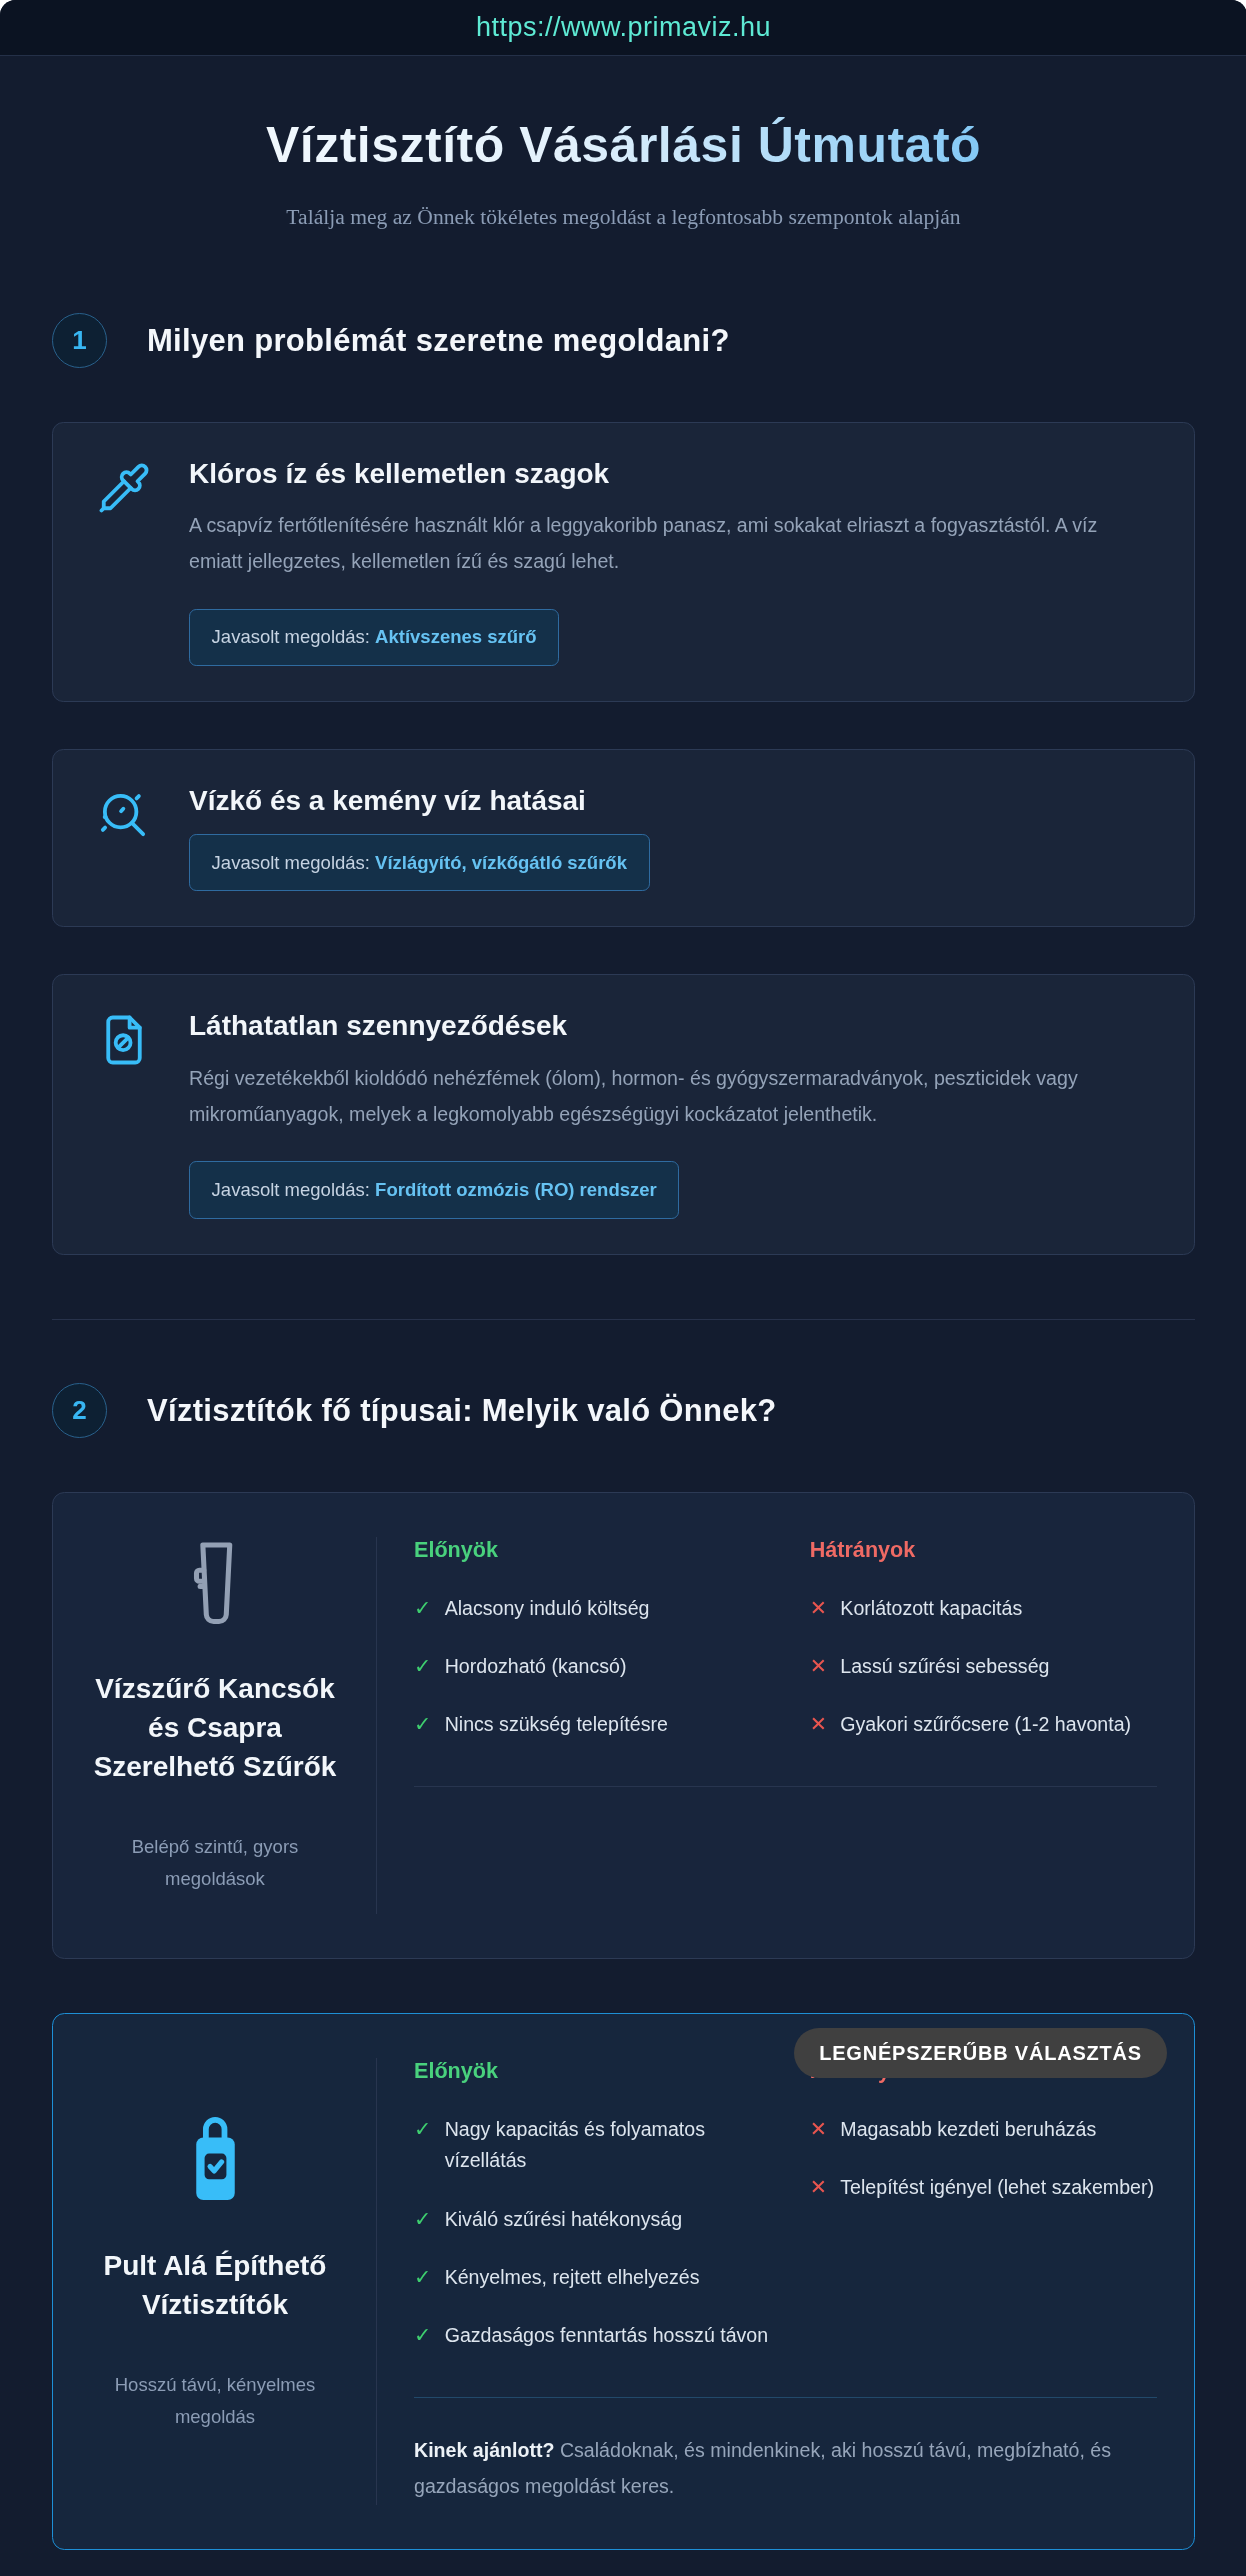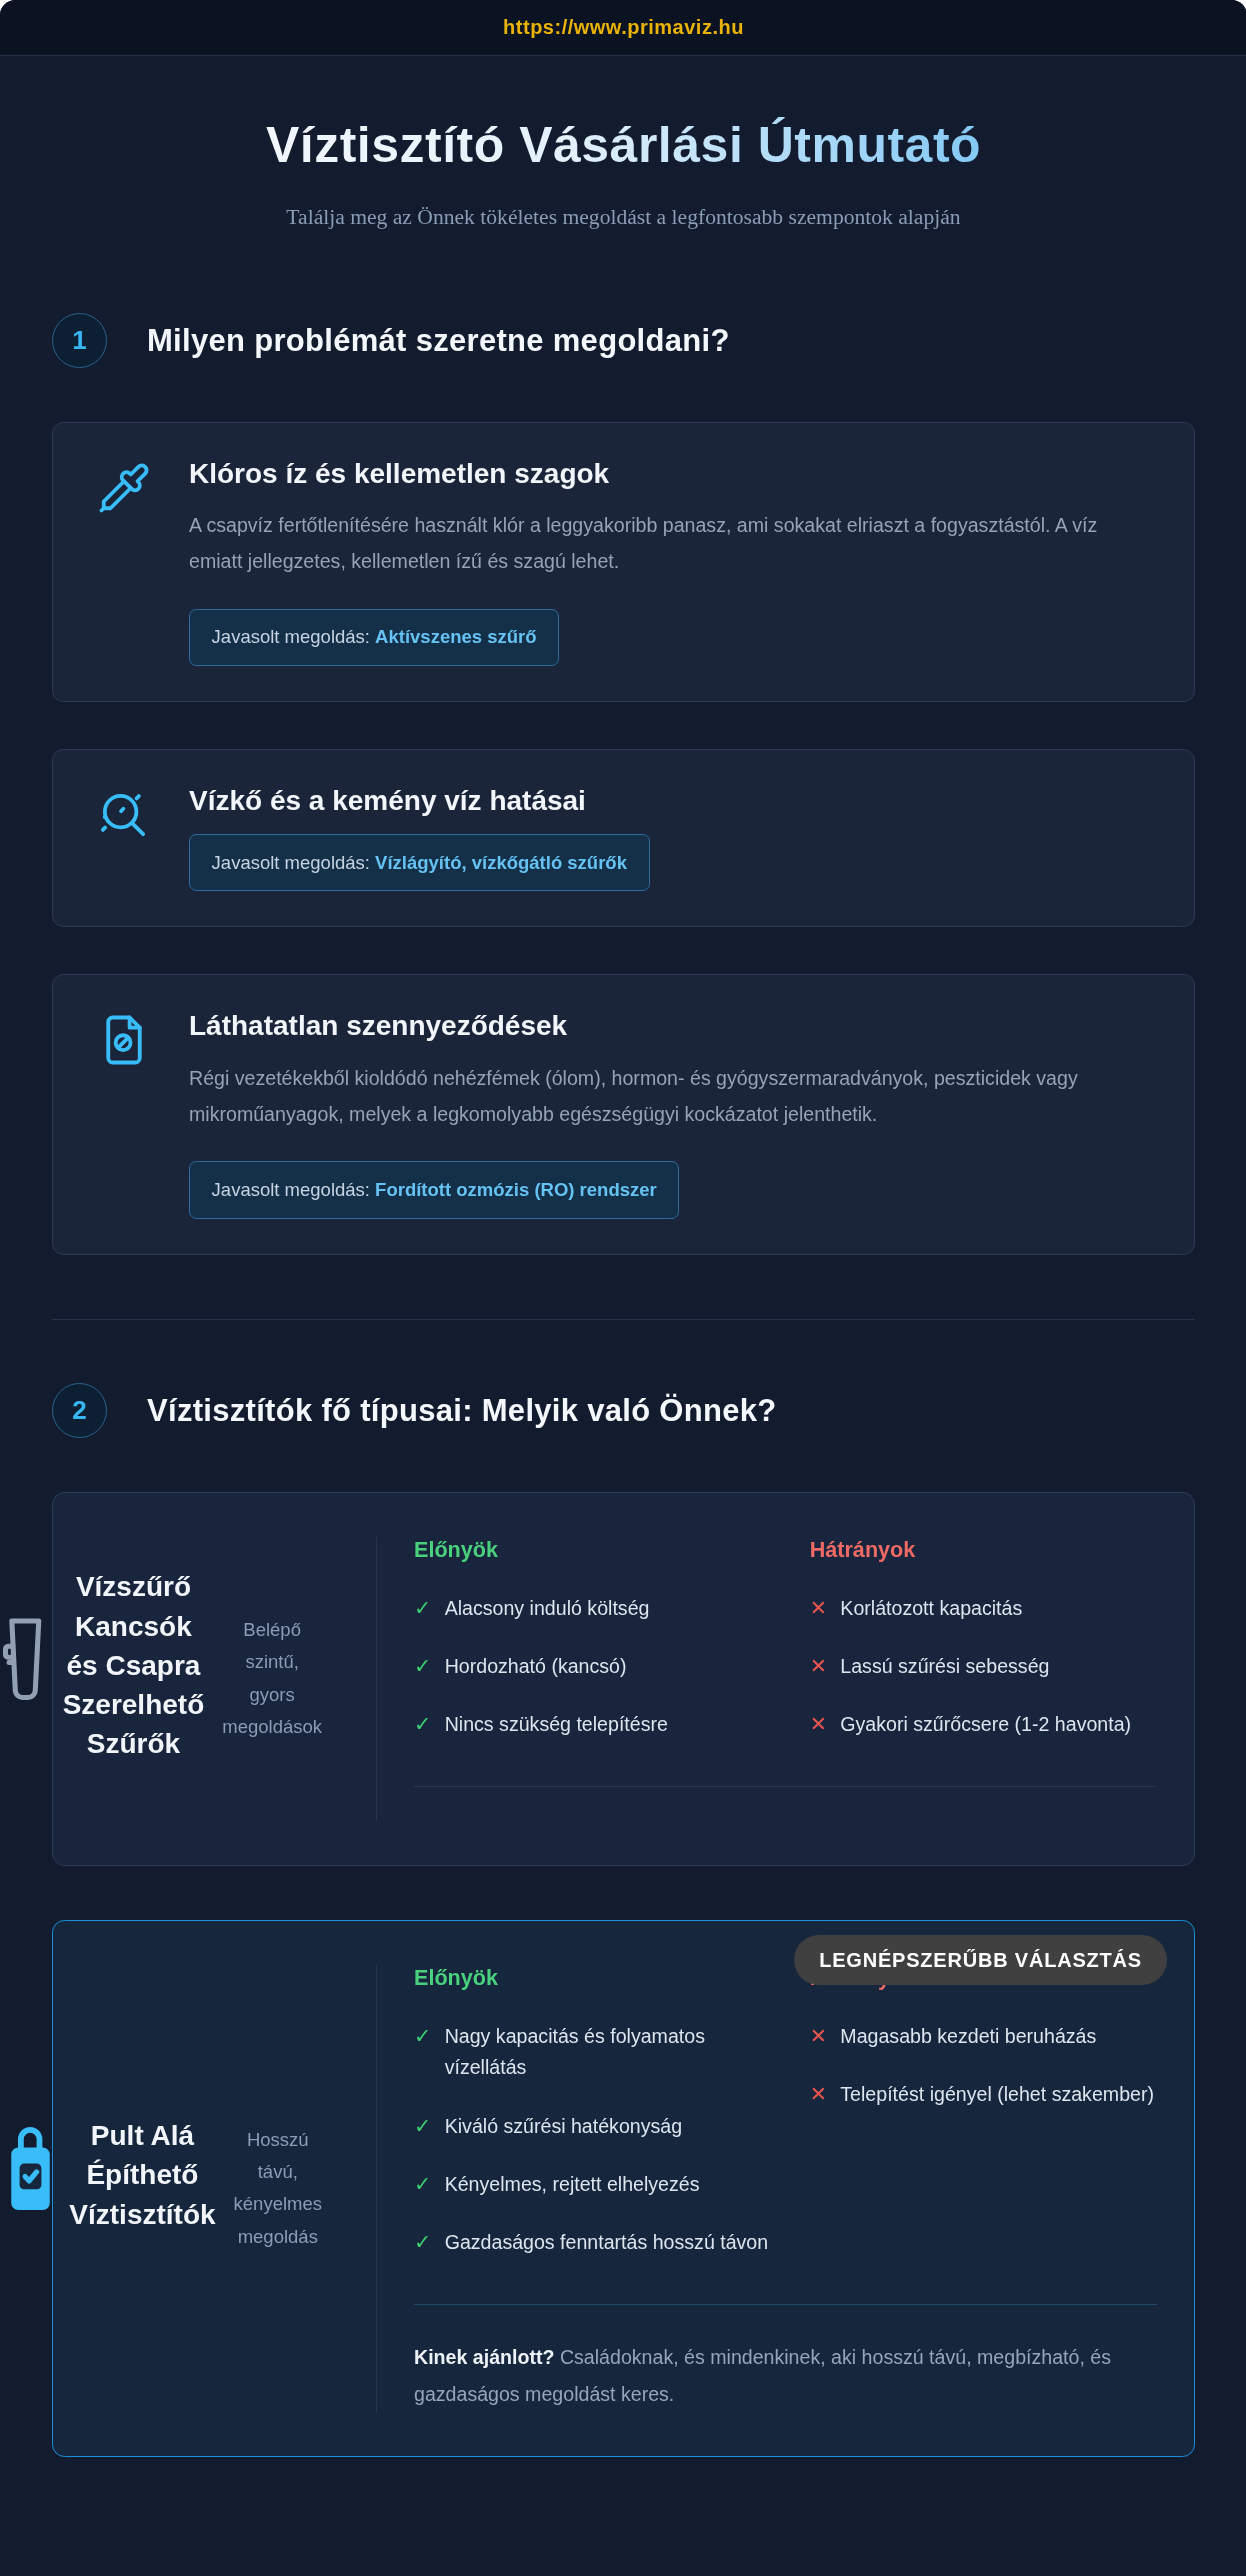--- a/index.html
+++ b/index.html
@@ -7,21 +7,21 @@
   .page{
     width:1247px;min-height:3036px;margin:0 auto;background:#131c2f;
     border-radius:15.5px;overflow:hidden;display:flex;flex-direction:column;
     box-sizing:border-box;
   }
   
   .topbar{
     background:#0b1322;border-bottom:1px solid #243048;height:55px;flex:none;
     display:flex;align-items:center;justify-content:center;
   }
-  .topbar .url{color:#eab308;font-weight:bold;font-size:20px;letter-spacing:0.5px;}
+  .topbar .url{color:#5eead4;font-weight:normal;font-size:27px;letter-spacing:0.5px;}
   
   .hero{padding:61px 62px 72px;text-align:center;}
   .hero h1{
     margin:0;font-size:50px;font-weight:800;letter-spacing:0.5px;line-height:1.12;
     background:linear-gradient(90deg,#fafcfe 0%,#e3f1fc 45%,#55b5f2 100%);
     -webkit-background-clip:text;background-clip:text;color:transparent;
   }
   .hero p{
     margin:27px auto 0;max-width:783px;font-size:21.6px;line-height:1.6;color:#8b9cb5;font-family:Liberation Serif, serif;
   }
@@ -54,22 +54,22 @@
   .type-card{
     background:#18253c;border:1px solid #2c3a55;border-radius:12.4px;
     padding:44px 37px;margin-bottom:54px;display:flex;position:relative;box-sizing:border-box;
   }
   .type-card.popular{border:1.5px solid #1d8fd6;background:#16263d;}
   .popular-badge{
     position:absolute;top:14.4px;right:27px;background:#404040;color:#ffffff;
     font-weight:800;font-size:20px;letter-spacing:0.8px;padding:13.4px 25px;border-radius:31px;
   }
   .type-left{
-    width:250px;flex:none;display:flex;flex-direction:row;align-items:center;
-    justify-content:flex-end;text-align:center;padding-right:36px;
+    width:250px;flex:none;display:flex;flex-direction:column;align-items:center;
+    justify-content:center;text-align:center;padding-right:36px;
   }
   .type-left .t-icon{margin-bottom:37px;}
   .t-icon svg{display:block;}
   .type-name{font-size:28px;font-weight:800;color:#f2f6fa;line-height:1.4;margin:0 0 27px;}
   .type-tagline{font-size:18.5px;color:#8b9cb5;line-height:1.75;margin:18px;}
   .type-right{flex:1;border-left:1px solid #28354f;padding-left:37px;}
   .pros-cons{display:grid;grid-template-columns:1.05fr 1fr;column-gap:31px;}
   .col-title{font-size:21.6px;font-weight:800;margin:0 0 30px;}
   .col-title.pros{color:#49d17d;}
   .col-title.cons{color:#ef6a64;}

